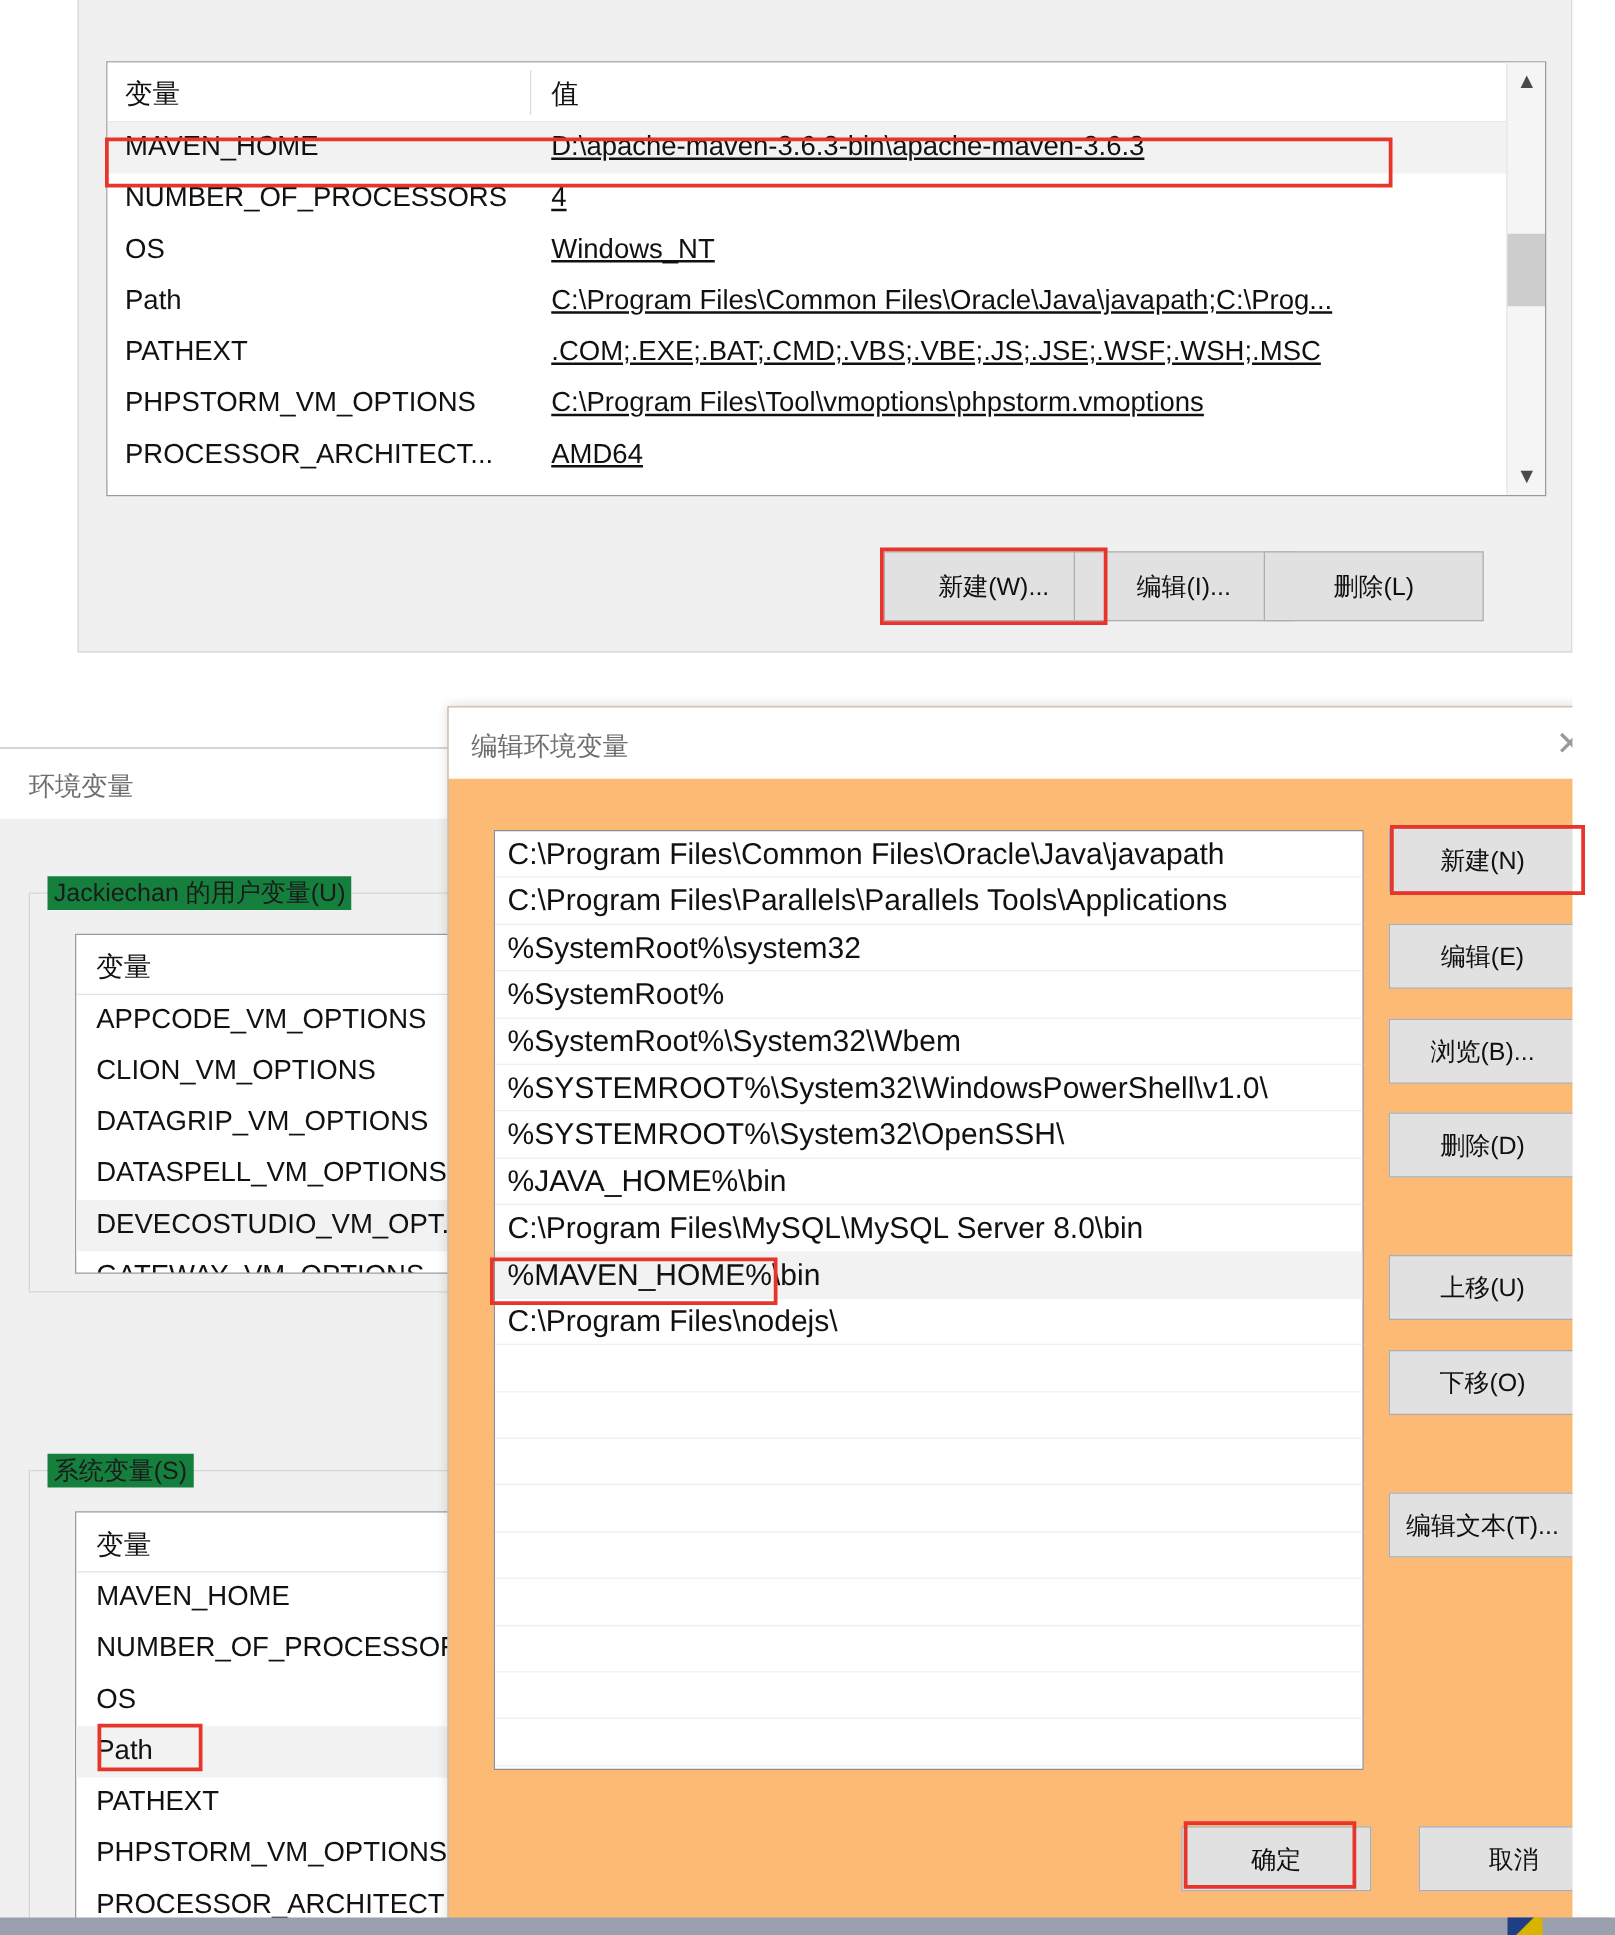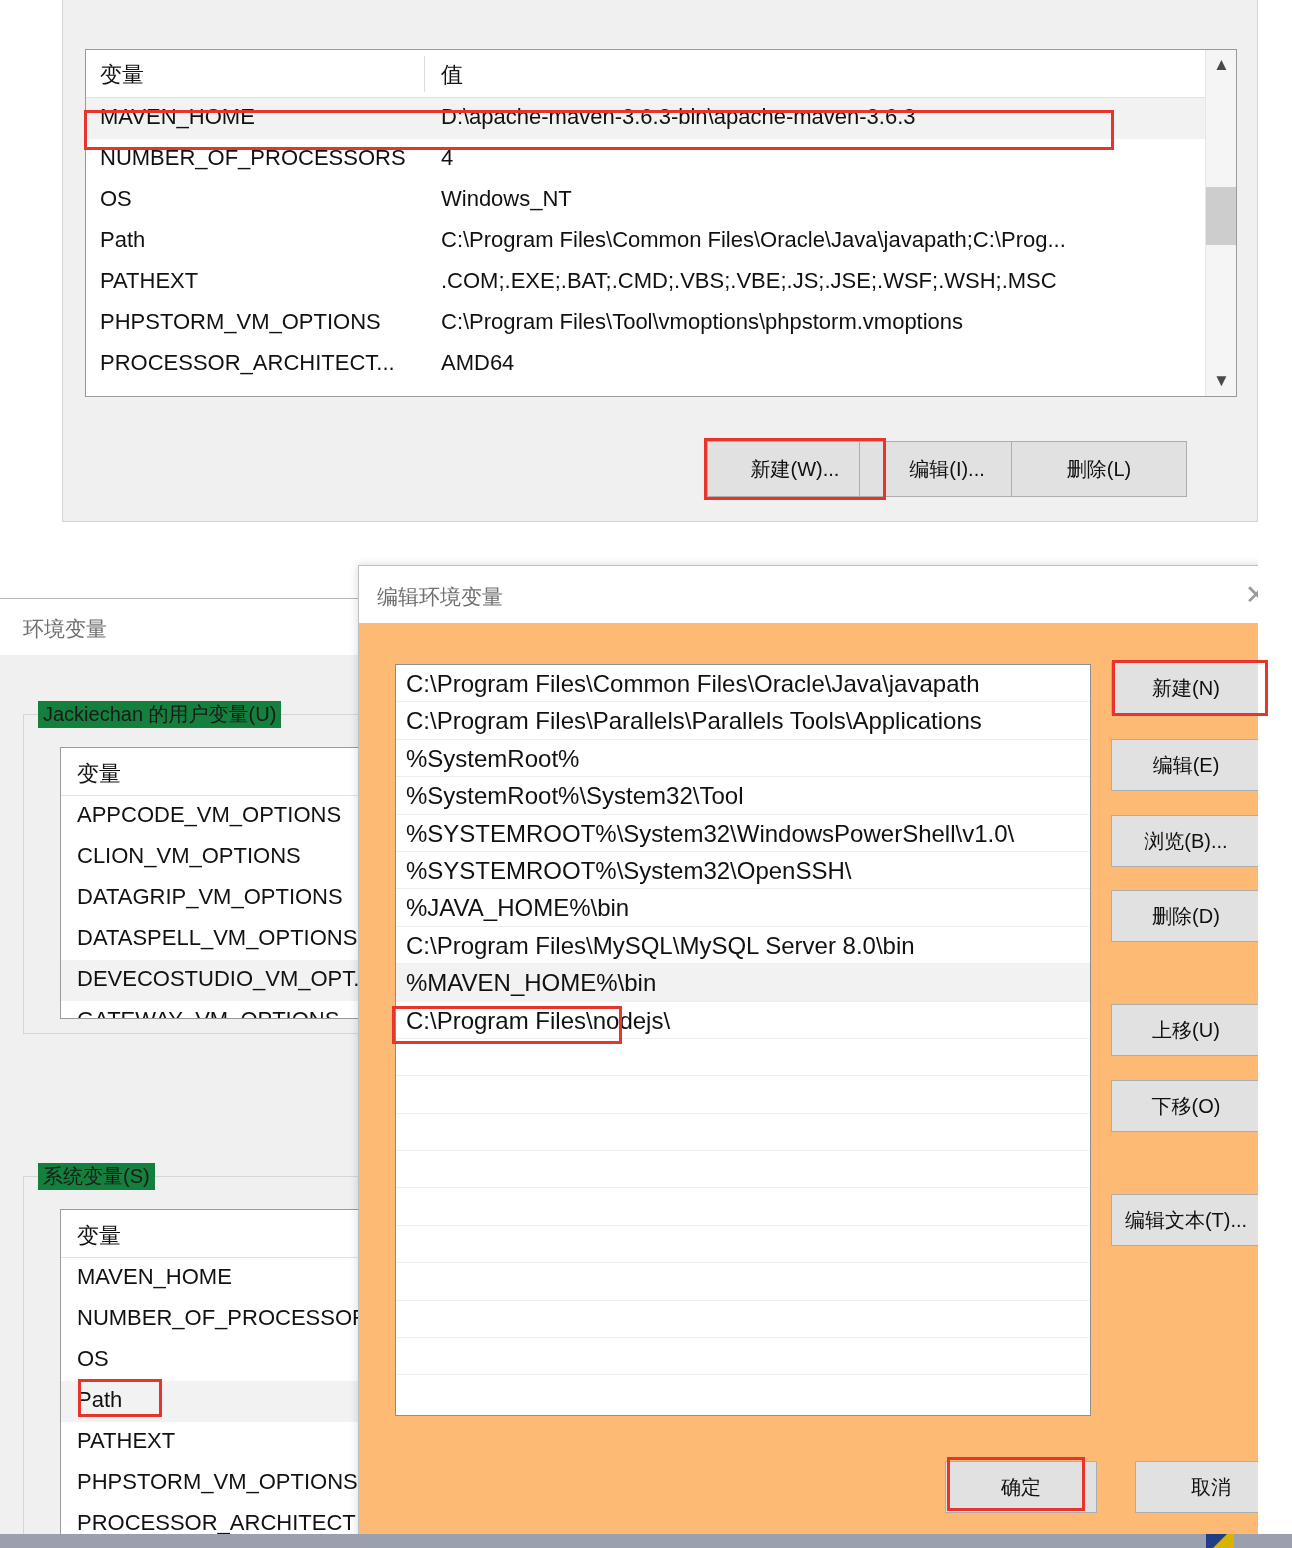--- a/index.html
+++ b/index.html
@@ -53,21 +53,21 @@
   }
   .col-div {
     position: absolute; top: 6px; height: 36px; width: 1px; background: #dcdcdc;
   }
   .trow {
     position: relative; height: 41px; background: #ffffff;
   }
   .trow.sel { background: #f2f2f2; }
   .tcell { position: absolute; top: 6px; font-size: 22px; color: #111; white-space: nowrap; }
   .tcell.name { left: 14px; }
-  .tcell.value { left: 355px; }
+  .tcell.value { left: 355px; text-decoration: underline; }
 
   
   .vscroll {
     position: absolute; top: 0; right: 0; width: 31px; height: 100%;
     background: #f5f5f5; border-left: 1px solid #e6e6e6;
   }
   .vscroll .arrow {
     position: absolute; left: 0; width: 31px; height: 30px;
     display: flex; align-items: center; justify-content: center;
     color: #4a4a4a; font-size: 17px;
@@ -304,24 +304,27 @@
     </div>
 
     <div id="path-list">
         <div class="p-row">
           <span>C:\Program Files\Common Files\Oracle\Java\javapath</span>
         </div>
         <div class="p-row">
           <span>C:\Program Files\Parallels\Parallels Tools\Applications</span>
         </div>
         <div class="p-row">
+          <span>%SystemRoot%\system32</span>
+        </div>
+        <div class="p-row">
           <span>%SystemRoot%</span>
         </div>
         <div class="p-row">
-          <span>%SystemRoot%\System32\Tool</span>
+          <span>%SystemRoot%\System32\Wbem</span>
         </div>
         <div class="p-row">
           <span>%SYSTEMROOT%\System32\WindowsPowerShell\v1.0\</span>
         </div>
         <div class="p-row">
           <span>%SYSTEMROOT%\System32\OpenSSH\</span>
         </div>
         <div class="p-row">
           <span>%JAVA_HOME%\bin</span>
         </div>

